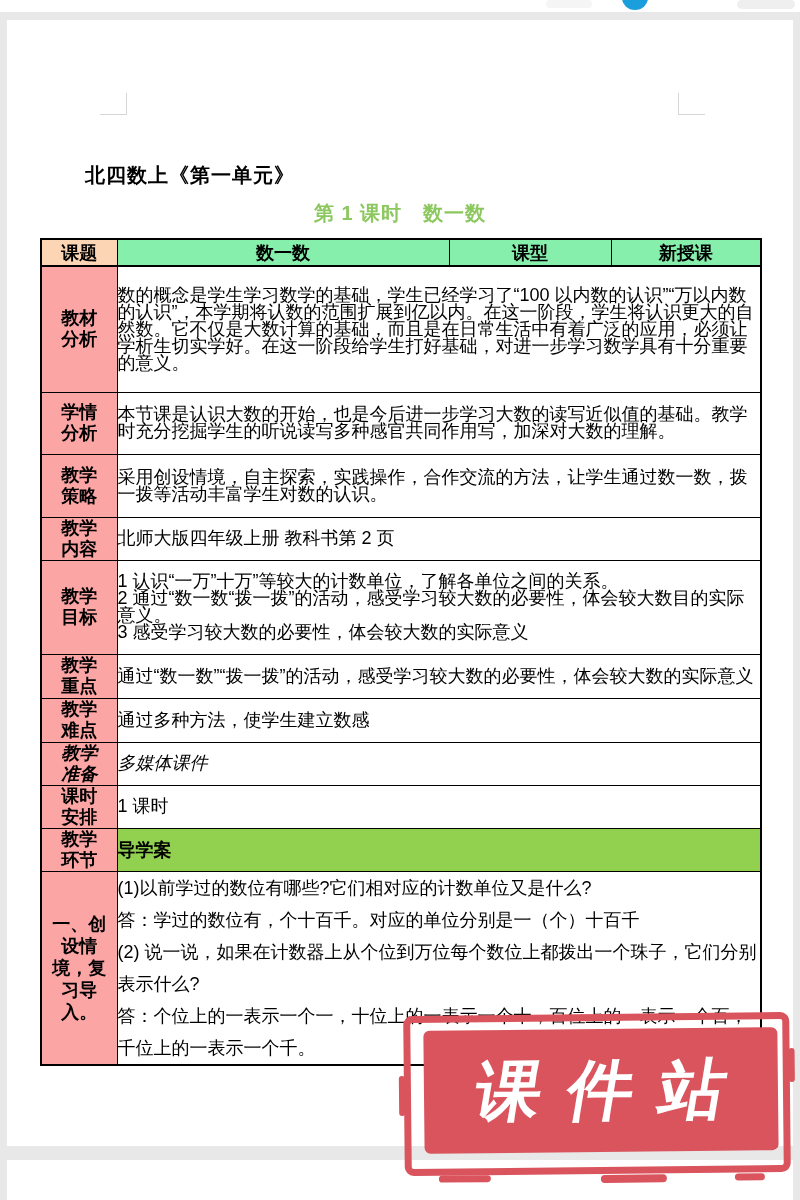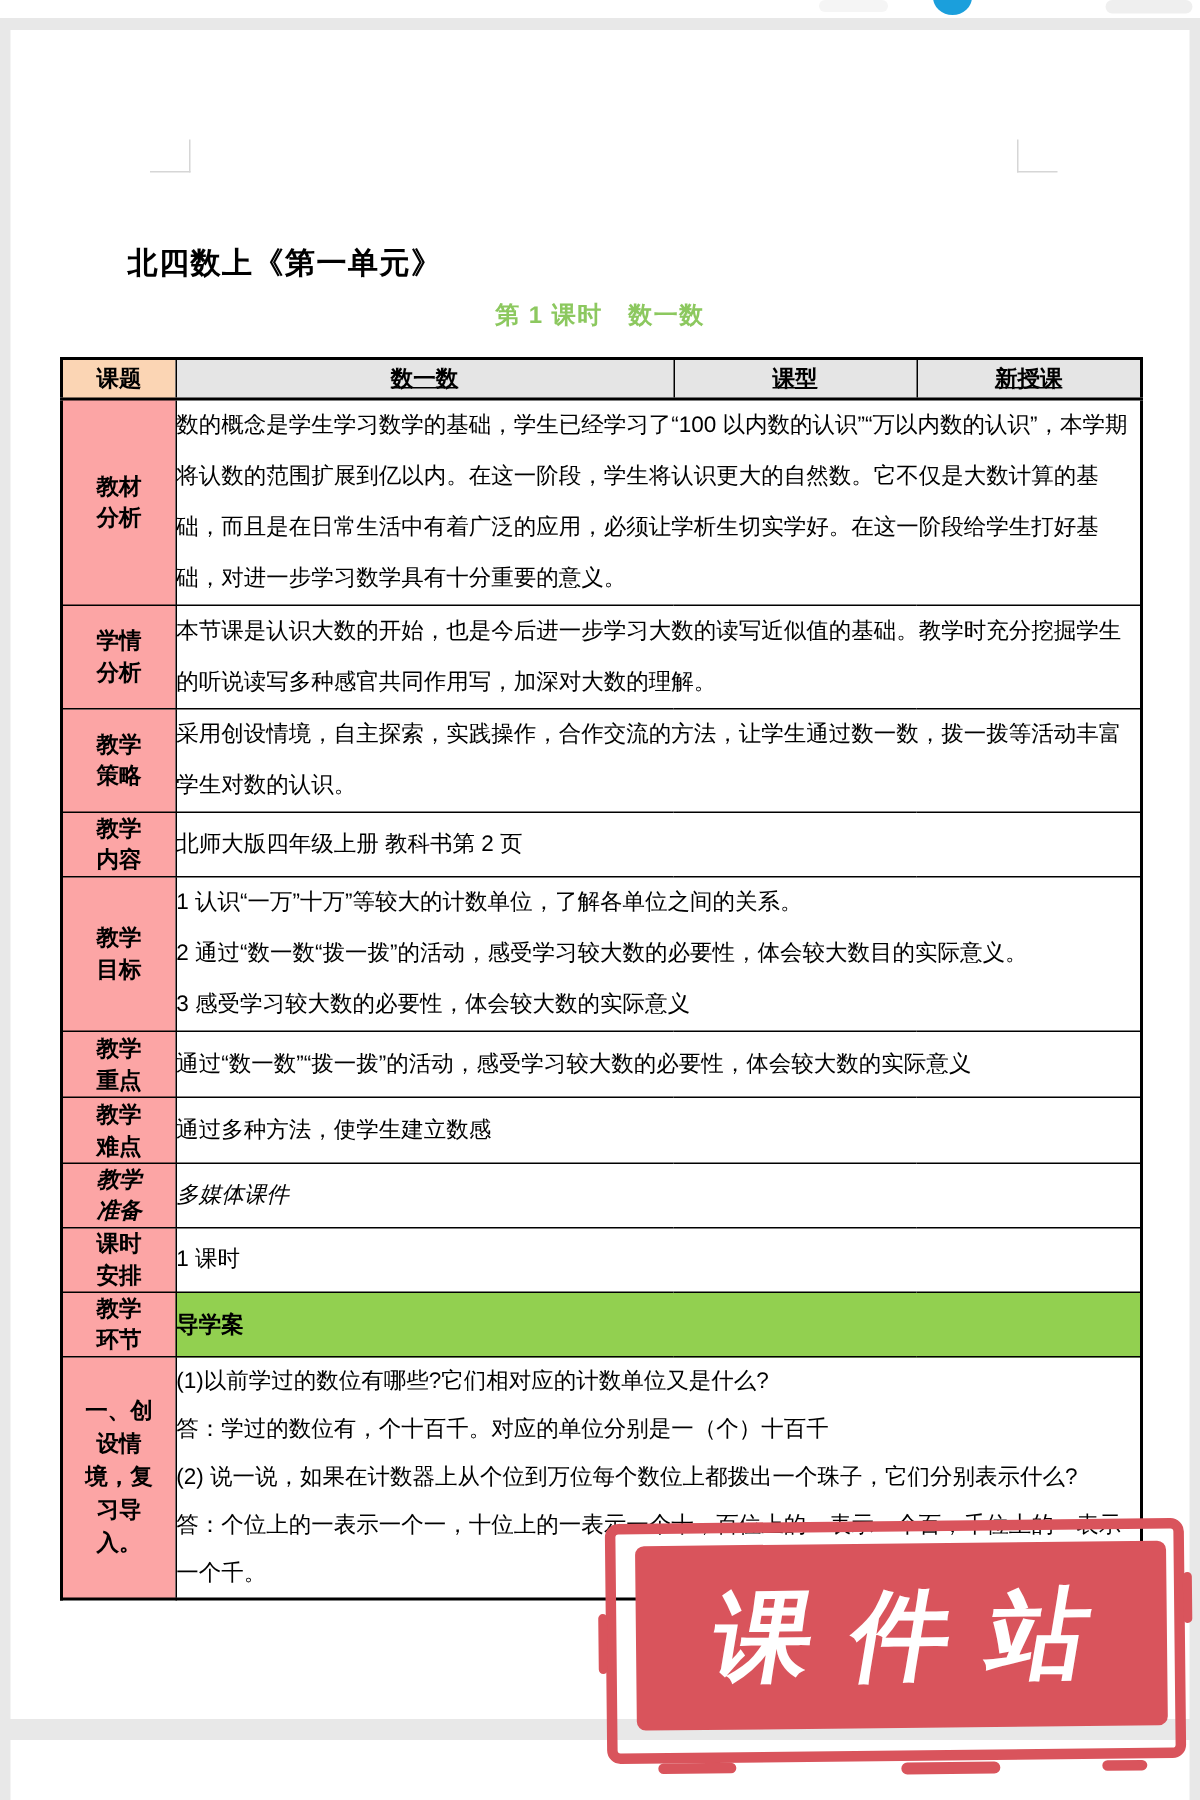--- a/index.html
+++ b/index.html
@@ -16,35 +16,35 @@
   .blue-dot{position:absolute;left:622px;top:-14px;width:26px;height:24px;border-radius:50%;background:#1b9fdc;}
   .page{position:absolute;background:#ffffff;}
   .page1{left:7px;top:20px;width:786px;height:1126px;}
   .page2{left:7px;top:1160px;width:786px;height:40px;}
   .mark{position:absolute;background:#d6d6d6;}
   .ml-h{left:93px;top:94px;width:27px;height:1px;}
   .ml-v{left:119px;top:73px;width:1px;height:22px;}
   .mr-v{left:671px;top:73px;width:1px;height:22px;}
   .mr-h{left:671px;top:94px;width:27px;height:1px;}
   .title1{position:absolute;left:78px;top:142px;font-size:20px;font-weight:bold;color:#000000;letter-spacing:1px;}
-  .title2{position:absolute;left:0;top:180px;width:100%;text-align:center;font-size:16px;font-weight:bold;color:#8cc85f;letter-spacing:1px;}
+  .title2{position:absolute;left:0;top:180px;width:100%;text-align:center;font-size:20px;font-weight:bold;color:#8cc85f;letter-spacing:1px;}
   table.plan{
     position:absolute;left:33px;top:218px;width:720px;
     border-collapse:collapse;table-layout:fixed;
     border:2px solid #000;
   }
-  table.plan td{border:1px solid #000;vertical-align:middle;font-size:15px;padding:0;}
+  table.plan td{border:1px solid #000;vertical-align:middle;font-size:18px;padding:0;}
   tr.r1 td{border-bottom-width:2px;height:25px;text-align:center;font-weight:bold;}
   td.peach{background:#fbd5b4;}
-  td.green{background:#e5e5e5;text-decoration:underline;}
+  td.green{background:#86efac;}
   td.label{background:#fca5a5;text-align:center;font-weight:bold;}
   td.label .w2{display:inline-block;width:2.1em;line-height:21px;text-align:center;}
   td.label .w4{display:inline-block;width:3.4em;line-height:22px;text-align:center;}
   td.content{padding:0 12px 0 9px;text-align:left;}
-  td.content p{margin:0;line-height:34px;}
+  td.content p{margin:0;line-height:17px;}
   tr.tall p{line-height:32px;}
   td.indent{padding-left:65px;}
   td.banner{background:#92d050;text-align:left;font-weight:bold;font-size:15.5px;height:33px;}
   tr.r2{height:126px;} tr.r3{height:62px;} tr.r4{height:63px;}
   tr.r5{height:43px;} tr.r6{height:94px;} tr.r7{height:44px;}
   tr.r8{height:44px;} tr.r9{height:42px;font-style:italic;} tr.r10{height:42px;}
   tr.r11{height:33px;} tr.r12{height:160px;}
   .stamp{position:absolute;left:404px;top:1014px;width:386px;height:160px;z-index:5;transform:rotate(-0.6deg);}
   .stamp-frame{position:absolute;left:0;top:0;right:0;bottom:0;border:7px solid #d9545c;border-radius:9px;}
   .dab{position:absolute;background:#d9545c;border-radius:4px;}

